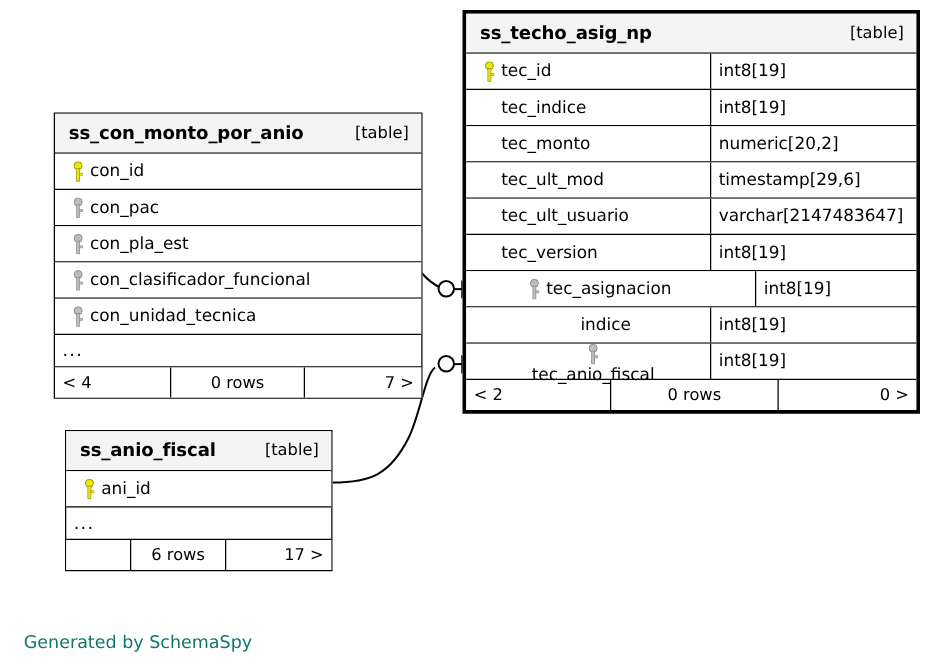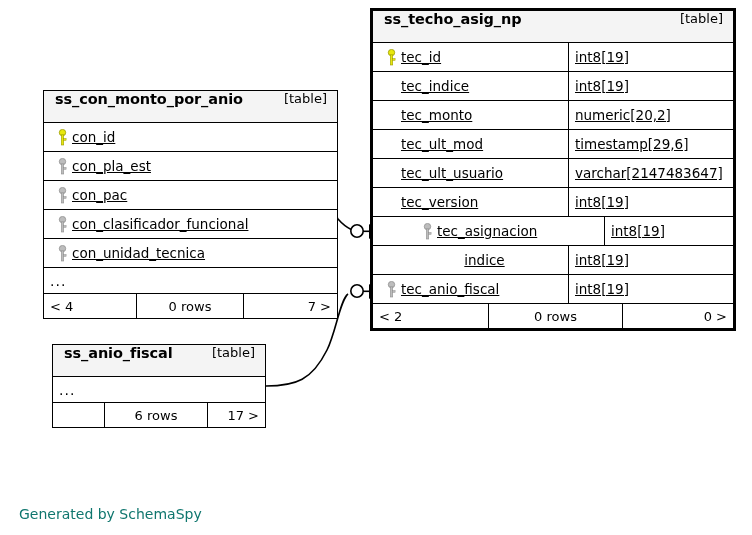--- a/index.html
+++ b/index.html
@@ -42,25 +42,25 @@
   .tbl.thin  { border: 1px solid #000000; }
   .tbl.thick { border: 3px solid #000000; }
 
   .tbl-row {
     display: flex;
     box-sizing: border-box;
     border-bottom: 1px solid #000000;
     height: 29px;
     align-items: center;
     background: #ffffff;
-    text-decoration: underline;
   }
 
   .tbl-head {
     display: flex;
+    align-items: center;
     justify-content: space-between;
     background: #f4f4f4;
     border-bottom: 1px solid #000000;
     height: 32px;
     box-sizing: border-box;
     padding: 0 10px 0 11px;
     gap: 26px;
   }
   .tbl-title {
     font-weight: bold;
@@ -251,21 +251,21 @@
 
     <div class="tbl-row">
       <div class="c-name" style="width:195px;justify-content:center;">
         <span class="keyslot"></span>
         <span>indice</span>
       </div>
       <div class="c-type">int8[19]</div>
     </div>
 
     <div class="tbl-row">
-      <div class="c-name" style="width:195px;">
+      <div class="c-name" style="width:195px;flex-direction:column;">
         <span class="keyslot">
           <svg width="9" height="17" viewBox="0 0 9 17">
               <circle cx="4.5" cy="3.6" r="3.2" fill="#bdbdbd" stroke="#8f8f8f" stroke-width="0.8"></circle>
               <rect x="3.3" y="5.8" width="2.4" height="10.2" fill="#bdbdbd" stroke="#8f8f8f" stroke-width="0.6"></rect>
               <rect x="5.7" y="9.6" width="2.4" height="1.7" fill="#bdbdbd" stroke="#8f8f8f" stroke-width="0.5"></rect>
             </svg>
         </span>
         <span>tec_anio_fiscal</span>
       </div>
       <div class="c-type">int8[19]</div>
@@ -299,34 +299,34 @@
 
     <div class="tbl-row">
       <div class="c-name" style="flex:1;">
         <span class="keyslot">
           <svg width="9" height="17" viewBox="0 0 9 17">
               <circle cx="4.5" cy="3.6" r="3.2" fill="#bdbdbd" stroke="#8f8f8f" stroke-width="0.8"></circle>
               <rect x="3.3" y="5.8" width="2.4" height="10.2" fill="#bdbdbd" stroke="#8f8f8f" stroke-width="0.6"></rect>
               <rect x="5.7" y="9.6" width="2.4" height="1.7" fill="#bdbdbd" stroke="#8f8f8f" stroke-width="0.5"></rect>
             </svg>
         </span>
+        <span>con_pac</span>
+      </div>
+    </div>
+
+    <div class="tbl-row">
+      <div class="c-name" style="flex:1;">
+        <span class="keyslot">
+          <svg width="9" height="17" viewBox="0 0 9 17">
+              <circle cx="4.5" cy="3.6" r="3.2" fill="#bdbdbd" stroke="#8f8f8f" stroke-width="0.8"></circle>
+              <rect x="3.3" y="5.8" width="2.4" height="10.2" fill="#bdbdbd" stroke="#8f8f8f" stroke-width="0.6"></rect>
+              <rect x="5.7" y="9.6" width="2.4" height="1.7" fill="#bdbdbd" stroke="#8f8f8f" stroke-width="0.5"></rect>
+            </svg>
+        </span>
         <span>con_pla_est</span>
-      </div>
-    </div>
-
-    <div class="tbl-row">
-      <div class="c-name" style="flex:1;">
-        <span class="keyslot">
-          <svg width="9" height="17" viewBox="0 0 9 17">
-              <circle cx="4.5" cy="3.6" r="3.2" fill="#bdbdbd" stroke="#8f8f8f" stroke-width="0.8"></circle>
-              <rect x="3.3" y="5.8" width="2.4" height="10.2" fill="#bdbdbd" stroke="#8f8f8f" stroke-width="0.6"></rect>
-              <rect x="5.7" y="9.6" width="2.4" height="1.7" fill="#bdbdbd" stroke="#8f8f8f" stroke-width="0.5"></rect>
-            </svg>
-        </span>
-        <span>con_pac</span>
       </div>
     </div>
 
     <div class="tbl-row">
       <div class="c-name" style="flex:1;">
         <span class="keyslot">
           <svg width="9" height="17" viewBox="0 0 9 17">
               <circle cx="4.5" cy="3.6" r="3.2" fill="#bdbdbd" stroke="#8f8f8f" stroke-width="0.8"></circle>
               <rect x="3.3" y="5.8" width="2.4" height="10.2" fill="#bdbdbd" stroke="#8f8f8f" stroke-width="0.6"></rect>
               <rect x="5.7" y="9.6" width="2.4" height="1.7" fill="#bdbdbd" stroke="#8f8f8f" stroke-width="0.5"></rect>
@@ -357,26 +357,38 @@
       <div class="foot-cell right" style="flex:1;">7 &gt;</div>
     </div>
   </div>
 
   <div class="tbl thin" id="tbl-2" style="left:52px; top:344px; width:214px;">
     <div class="tbl-head">
       <span class="tbl-title">ss_anio_fiscal</span>
       <span class="tbl-kind">[table]</span>
     </div>
 
+    <div class="tbl-row">
+      <div class="c-name" style="flex:1;">
+        <span class="keyslot">
+          <svg width="9" height="17" viewBox="0 0 9 17">
+              <circle cx="4.5" cy="3.6" r="3.2" fill="#e8e80c" stroke="#9a9a00" stroke-width="0.8"></circle>
+              <rect x="3.3" y="5.8" width="2.4" height="10.2" fill="#e8e80c" stroke="#9a9a00" stroke-width="0.6"></rect>
+              <rect x="5.7" y="9.6" width="2.4" height="1.7" fill="#e8e80c" stroke="#9a9a00" stroke-width="0.5"></rect>
+            </svg>
+        </span>
+        <span>ani_id</span>
+      </div>
+    </div>
 
 
     <div class="ellipsis-row">...</div>
 
     <div class="tbl-foot">
       <div class="foot-cell left" style="width:51px;"></div>
-      <div class="foot-cell mid" style="width:104px;">6 rows</div>
+      <div class="foot-cell mid" style="width:77px;">6 rows</div>
       <div class="foot-cell right" style="flex:1;">17 &gt;</div>
     </div>
   </div>
 
   <div class="credit" style="left:19px; top:506px;">Generated by SchemaSpy</div>
 
 </div>
 
 </body></html>

